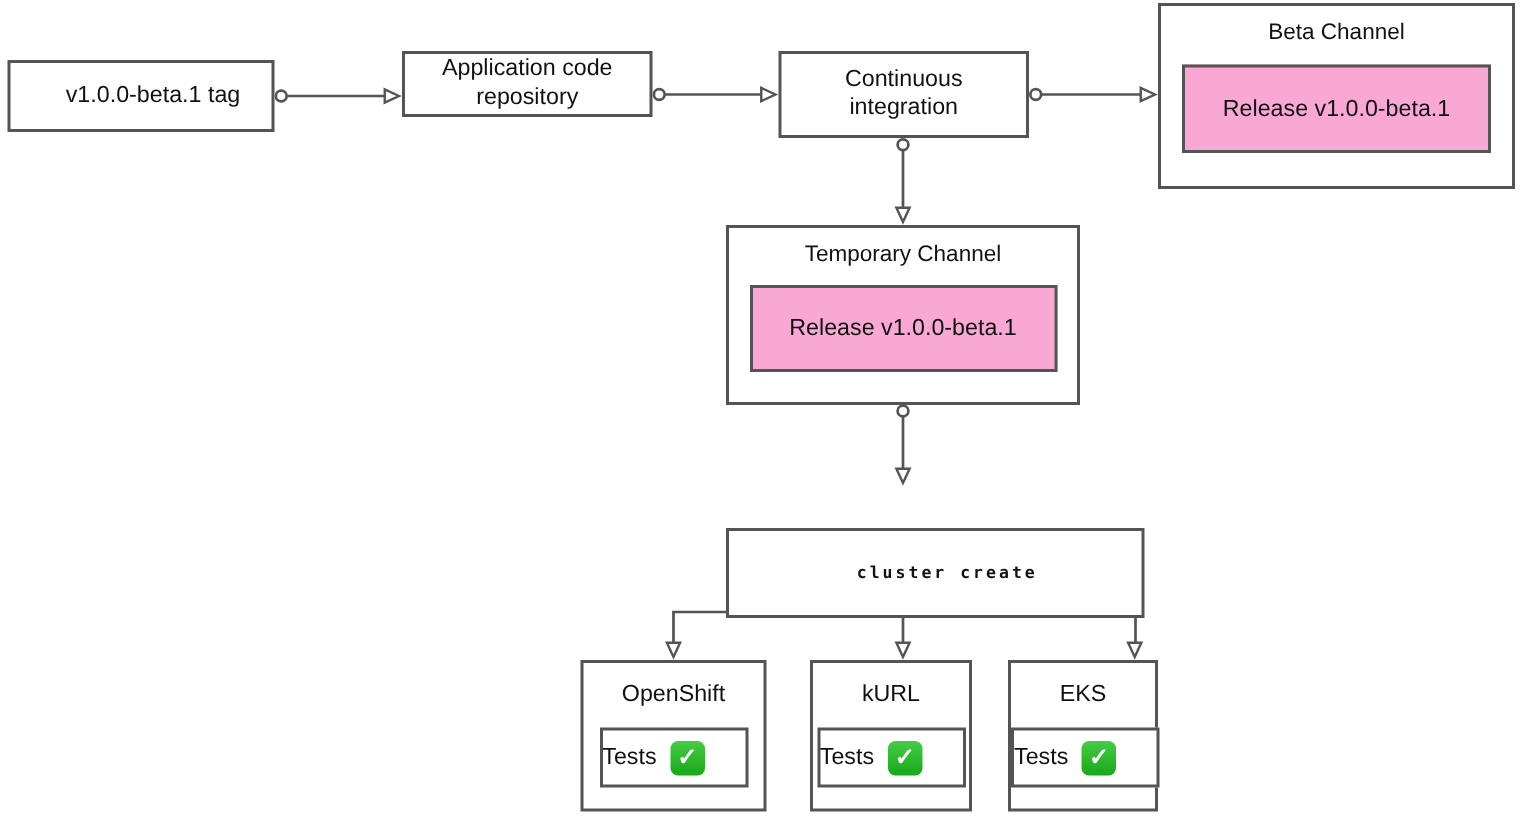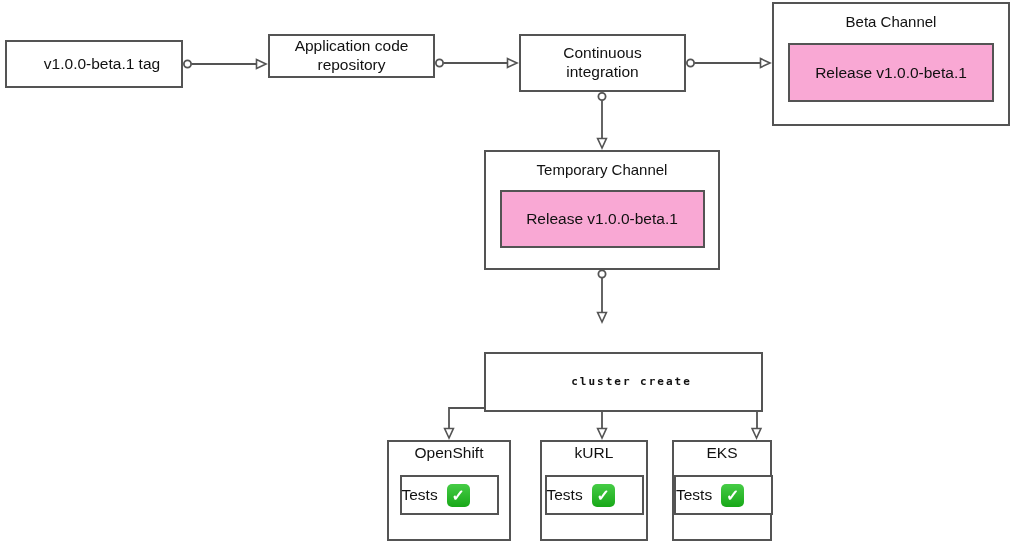--- a/index.html
+++ b/index.html
@@ -85,21 +85,21 @@
     box-sizing: border-box;
     border: 2px solid #545454;
     background: #ffffff;
     text-align: center;
   }
   #node-openshift { left: 387px; top: 440px; width: 124px; height: 101px; }
   #node-kurl      { left: 540px; top: 440px; width: 108px; height: 101px; }
   #node-eks       { left: 672px; top: 440px; width: 100px; height: 101px; }
 
   .cluster-title {
-    margin-top: 1px;
+    margin-top: 11px;
     height: 20px;
     font-size: 15.5px;
     line-height: 20px;
   }
 
   .tests-box {
     box-sizing: border-box;
     margin: 12px auto 0;
     width: 99px;
     height: 40px;

